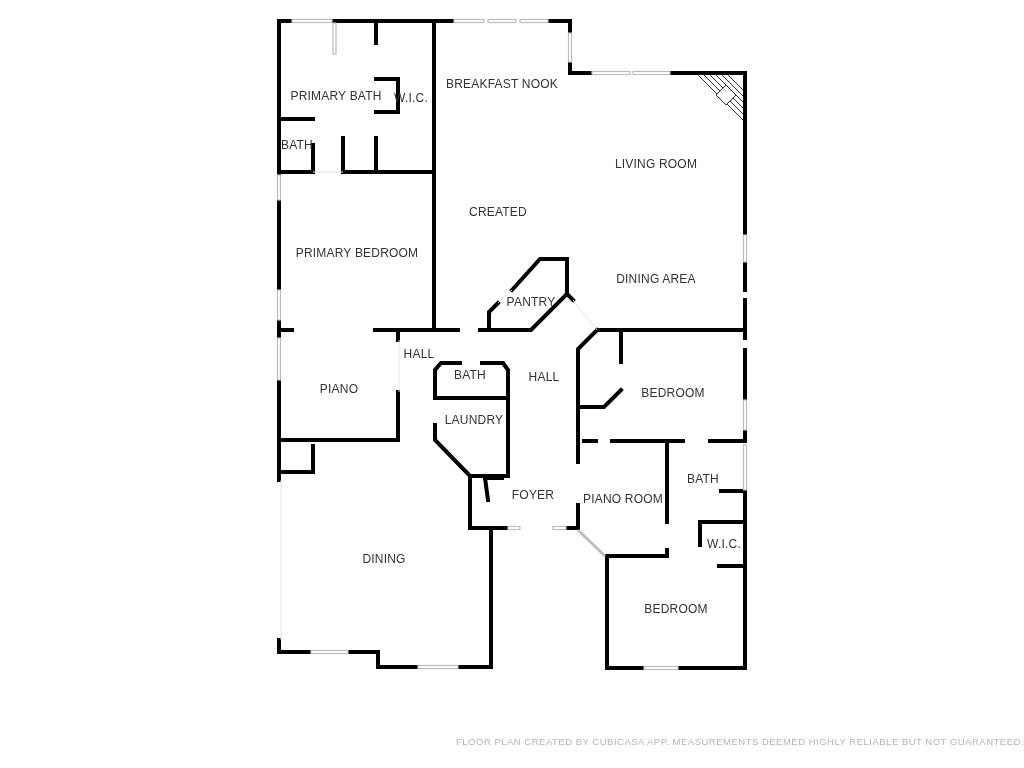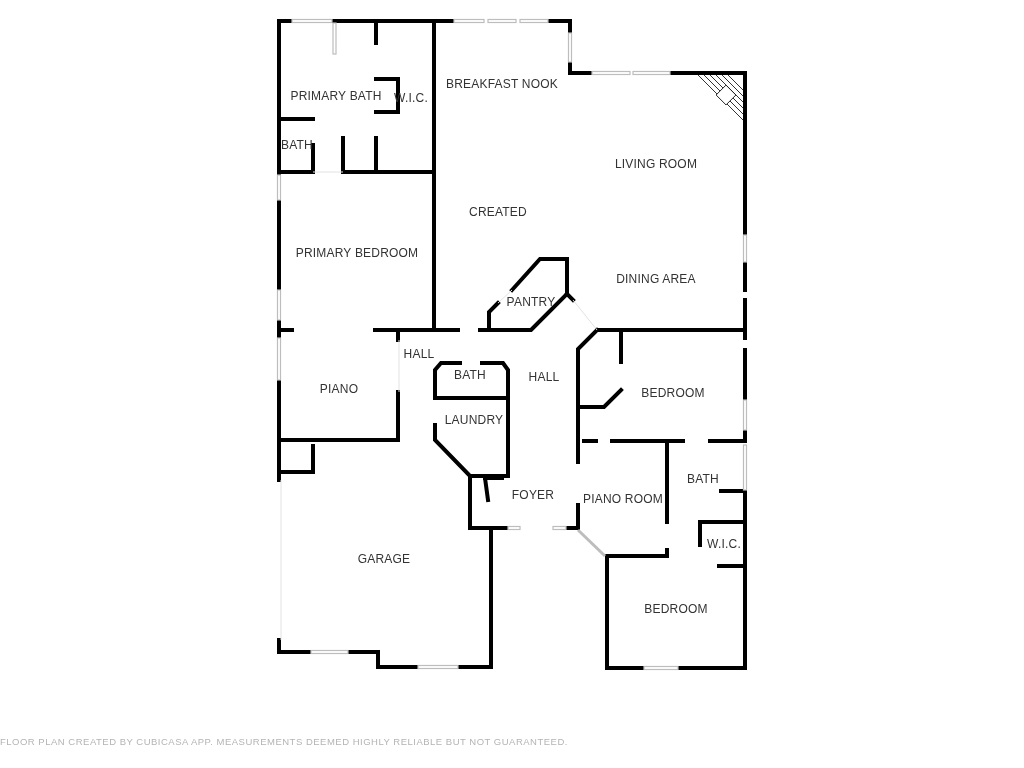--- a/index.html
+++ b/index.html
@@ -1,19 +1,19 @@
 <!DOCTYPE html>
 <html><head>
 <meta charset="utf-8">
 <style>
   html, body { margin: 0; padding: 0; background: #ffffff; }
   body { width: 1024px; height: 768px; position: relative; overflow: hidden; font-family: "Liberation Sans", sans-serif; }
   #plan { position: absolute; left: 0; top: 0; width: 1024px; height: 768px; }
   .room-label { position: absolute; font-size: 12px; color: #333333; letter-spacing: 0.2px; white-space: nowrap; transform: translate(-50%, -50%); }
-  .footer { position: absolute; left: 0; width: 1024px; top: 736px; text-align: left; font-size: 9.5px; color: #b4b4b4; letter-spacing: 0.5px; }
+  .footer { position: absolute; left: 0; width: 1024px; top: 736px; text-align: right; font-size: 9.5px; color: #b4b4b4; letter-spacing: 0.5px; }
 </style>
 </head>
 <body>
 
 <svg id="plan" viewBox="0 0 1024 768" xmlns="http://www.w3.org/2000/svg">
   <g stroke="#000" stroke-width="4" fill="none" stroke-linecap="square">
 
     <path d="M279 21 H292 M332 21 H454 M548 21 H570 V33 M570 62 V73 H592 M670 73 H745 V235"></path>
     <path d="M745 262 V290 M745 300 V338 M745 350 V400 M745 430 V440"></path>
     <path d="M745 490 V668 H678 M644 668 H607 V556"></path>
@@ -109,17 +109,17 @@
   <div class="room-label" style="left:419px;top:354px">HALL</div>
   <div class="room-label" style="left:339px;top:389px">PIANO</div>
   <div class="room-label" style="left:470px;top:375px">BATH</div>
   <div class="room-label" style="left:544px;top:377px">HALL</div>
   <div class="room-label" style="left:673px;top:393px">BEDROOM</div>
   <div class="room-label" style="left:474px;top:420px">LAUNDRY</div>
   <div class="room-label" style="left:703px;top:479px">BATH</div>
   <div class="room-label" style="left:533px;top:495px">FOYER</div>
   <div class="room-label" style="left:623px;top:499px">PIANO ROOM</div>
   <div class="room-label" style="left:724px;top:544px">W.I.C.</div>
-  <div class="room-label" style="left:384px;top:559px">GARAGE</div>
+  <div class="room-label" style="left:384px;top:559px">DINING</div>
   <div class="room-label" style="left:676px;top:609px">BEDROOM</div>
 </div>
 
 <div class="footer">FLOOR PLAN CREATED BY CUBICASA APP. MEASUREMENTS DEEMED HIGHLY RELIABLE BUT NOT GUARANTEED.</div>
 
 </body></html>

